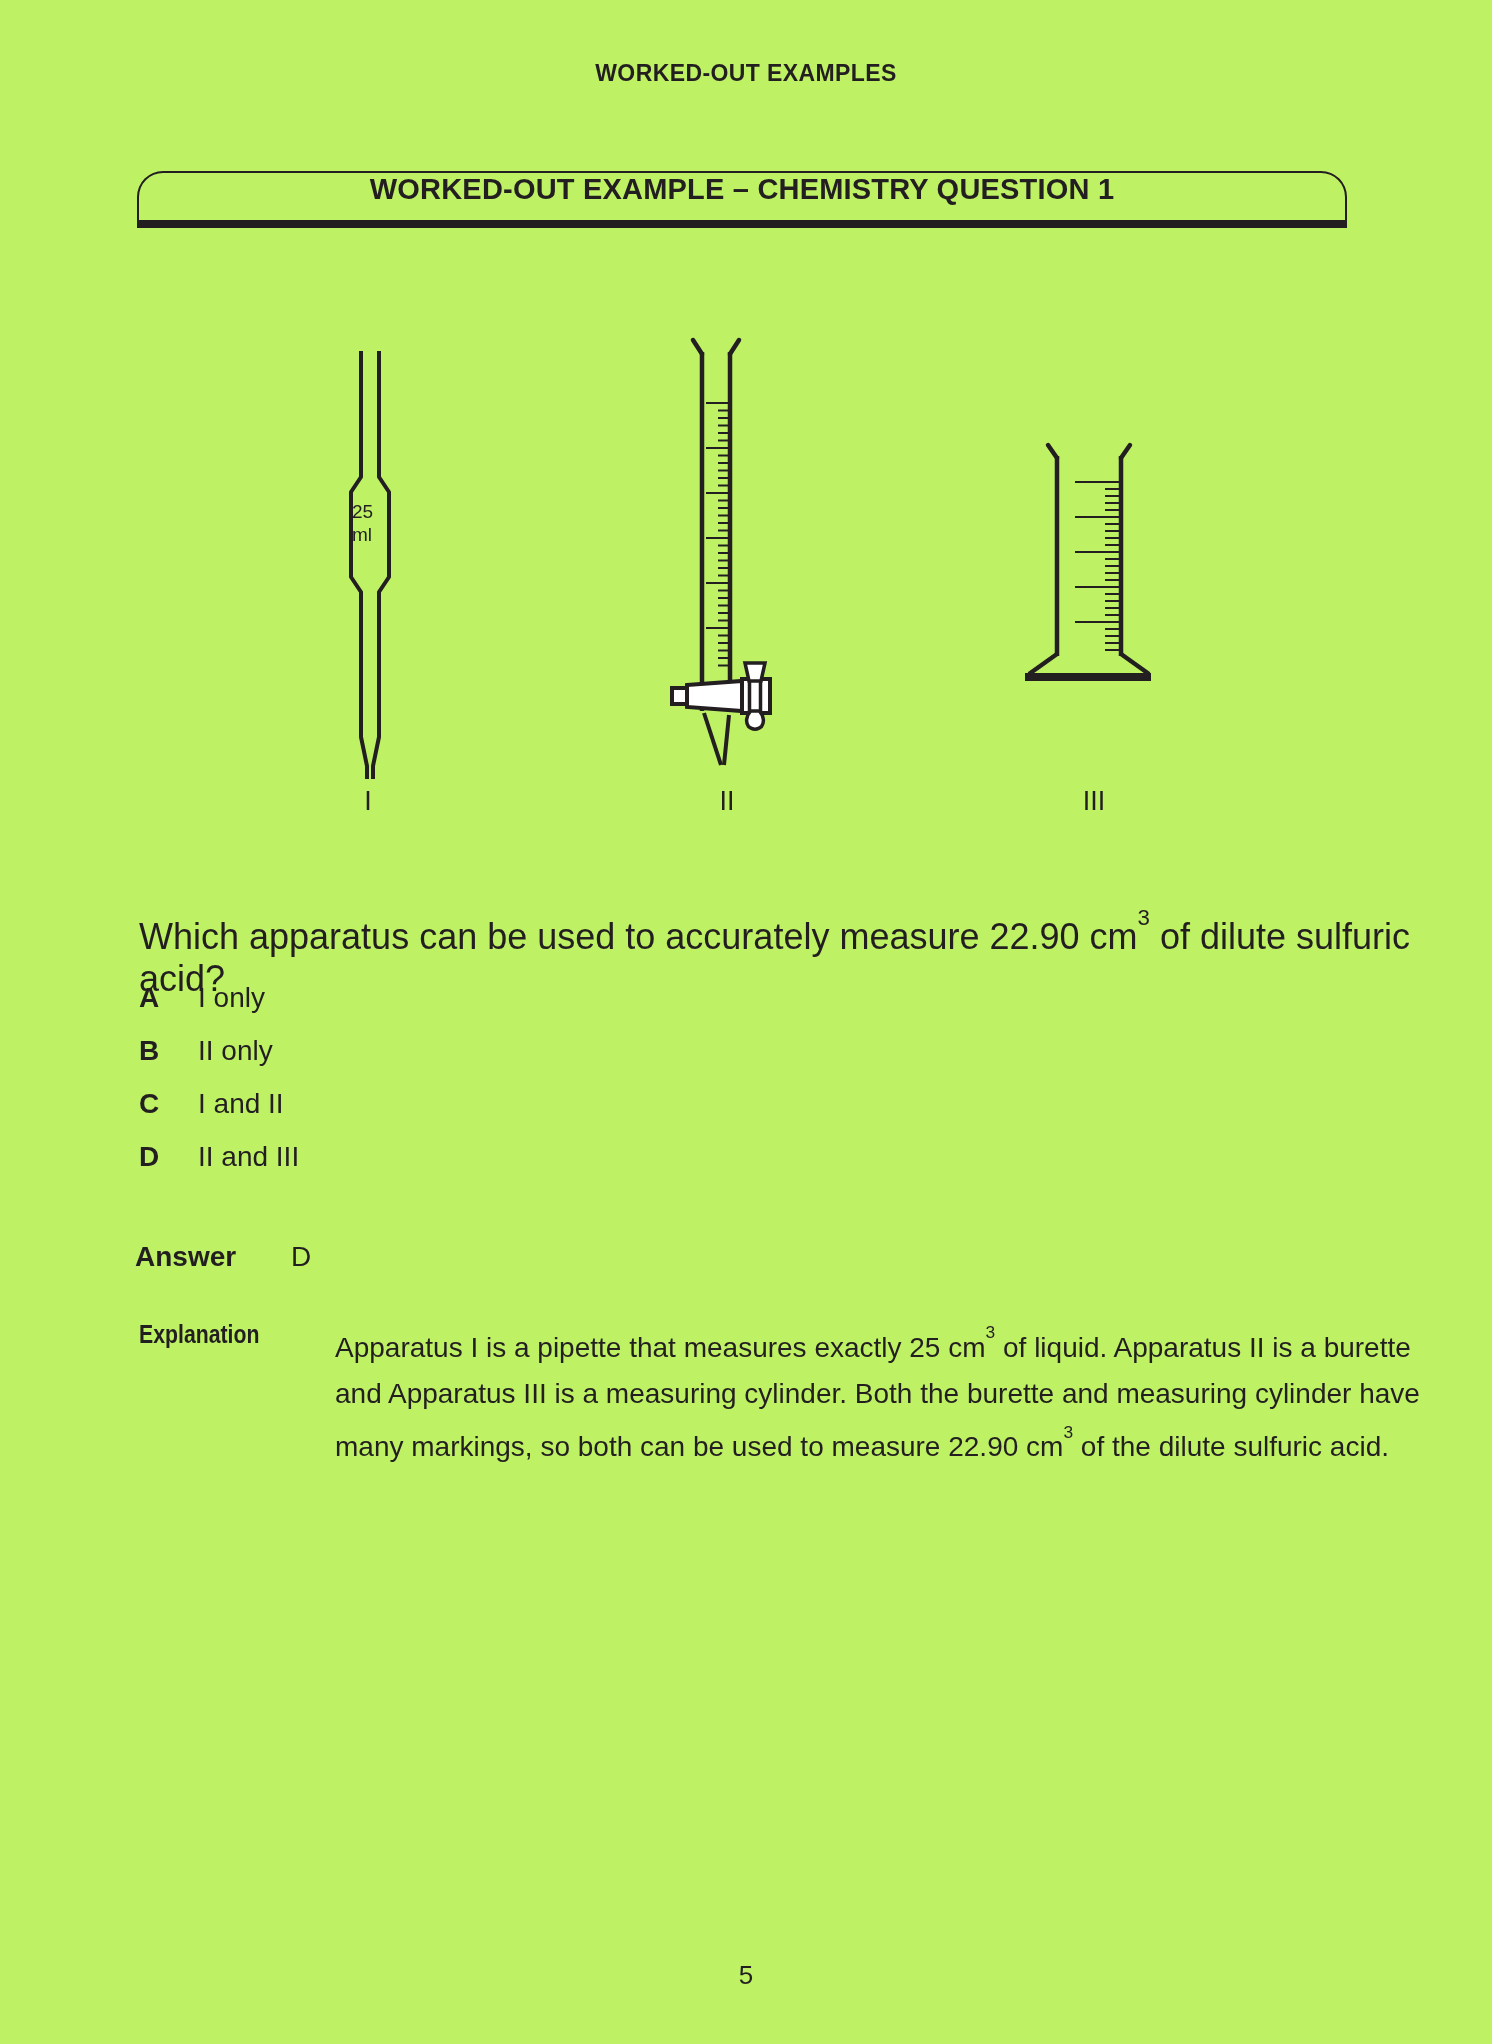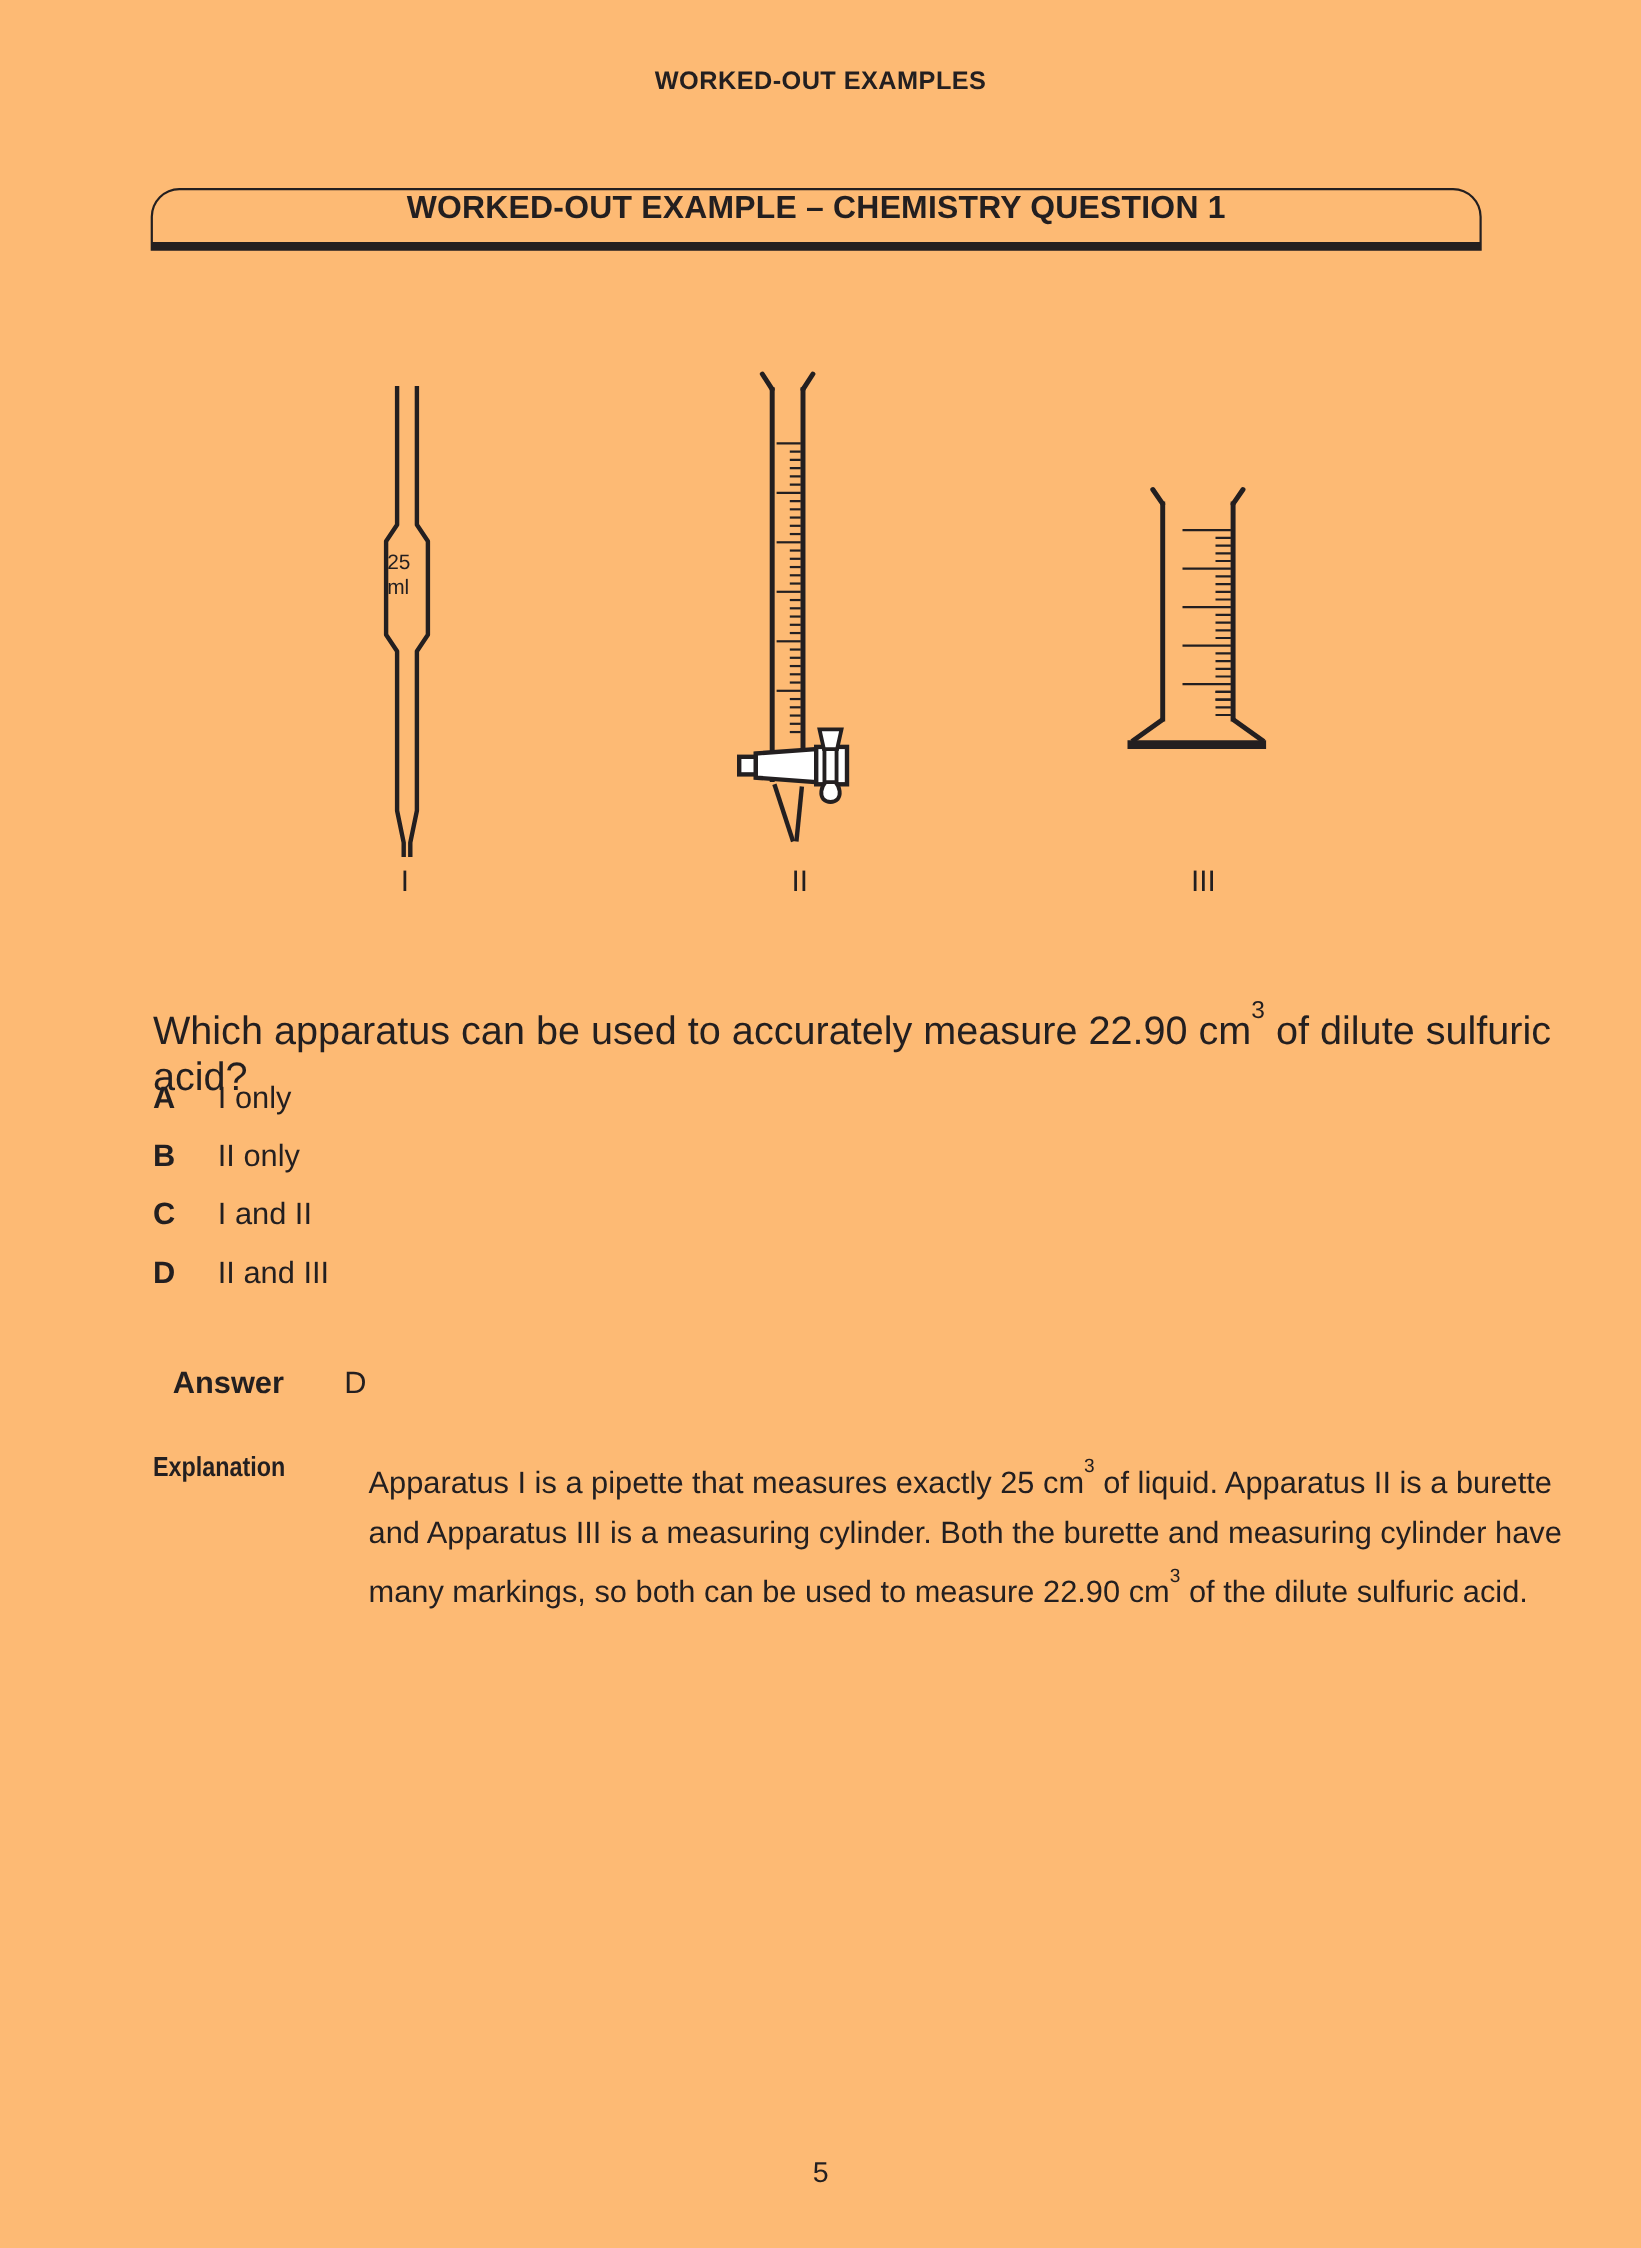--- a/index.html
+++ b/index.html
@@ -1,19 +1,19 @@
 <!DOCTYPE html>
 <html><head>
 <meta charset="utf-8">
 <style>
   html,body{margin:0;padding:0;background:#e8e8e8;}
   .page{
     position:relative;
     width:1492px;height:2044px;
-    background:#fdba74;
+    background:#bef264;
     color:#231f20;
     font-family:"Liberation Sans","DejaVu Sans",sans-serif;
     overflow:hidden;
     margin:0 auto;
   }
   .abs{position:absolute;}
   .page-header{
     top:60px;left:0;width:100%;
     text-align:center;
     font-size:23px;font-weight:bold;letter-spacing:.4px;
@@ -34,21 +34,21 @@
   .apparatus-label{top:786px;width:48px;text-align:center;font-size:27px;}
   .lbl-1{left:344px;} .lbl-2{left:703px;} .lbl-3{left:1070px;}
   .pip-vol{
     left:352px;top:500px;width:34px;
     font-size:19px;line-height:1.22;
   }
   .pip-vol span{display:block;}
   .option-row{left:139px;font-size:28px;}
   .opt-a{top:982px;} .opt-b{top:1035px;} .opt-c{top:1088px;} .opt-d{top:1141px;}
   .option-letter{display:inline-block;width:59px;font-weight:bold;}
-  .answer-row{left:157px;top:1241px;font-size:28px;}
+  .answer-row{left:135px;top:1241px;font-size:28px;}
   .answer-label{font-weight:bold;}
   .answer-value{position:absolute;left:156px;top:0;}
   .expl-label{
     left:139px;top:1320px;
     font-size:25px;font-weight:bold;
     transform:scaleX(.85);transform-origin:0 0;
     white-space:nowrap;
   }
   .expl-text{
     left:295px;top:1318px;width:1105px;

